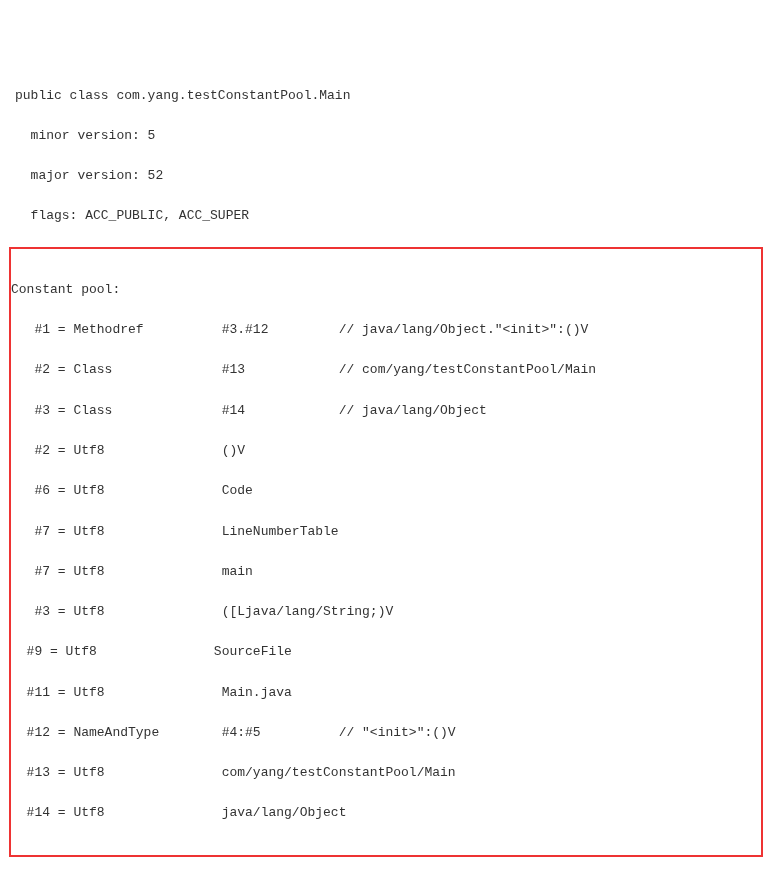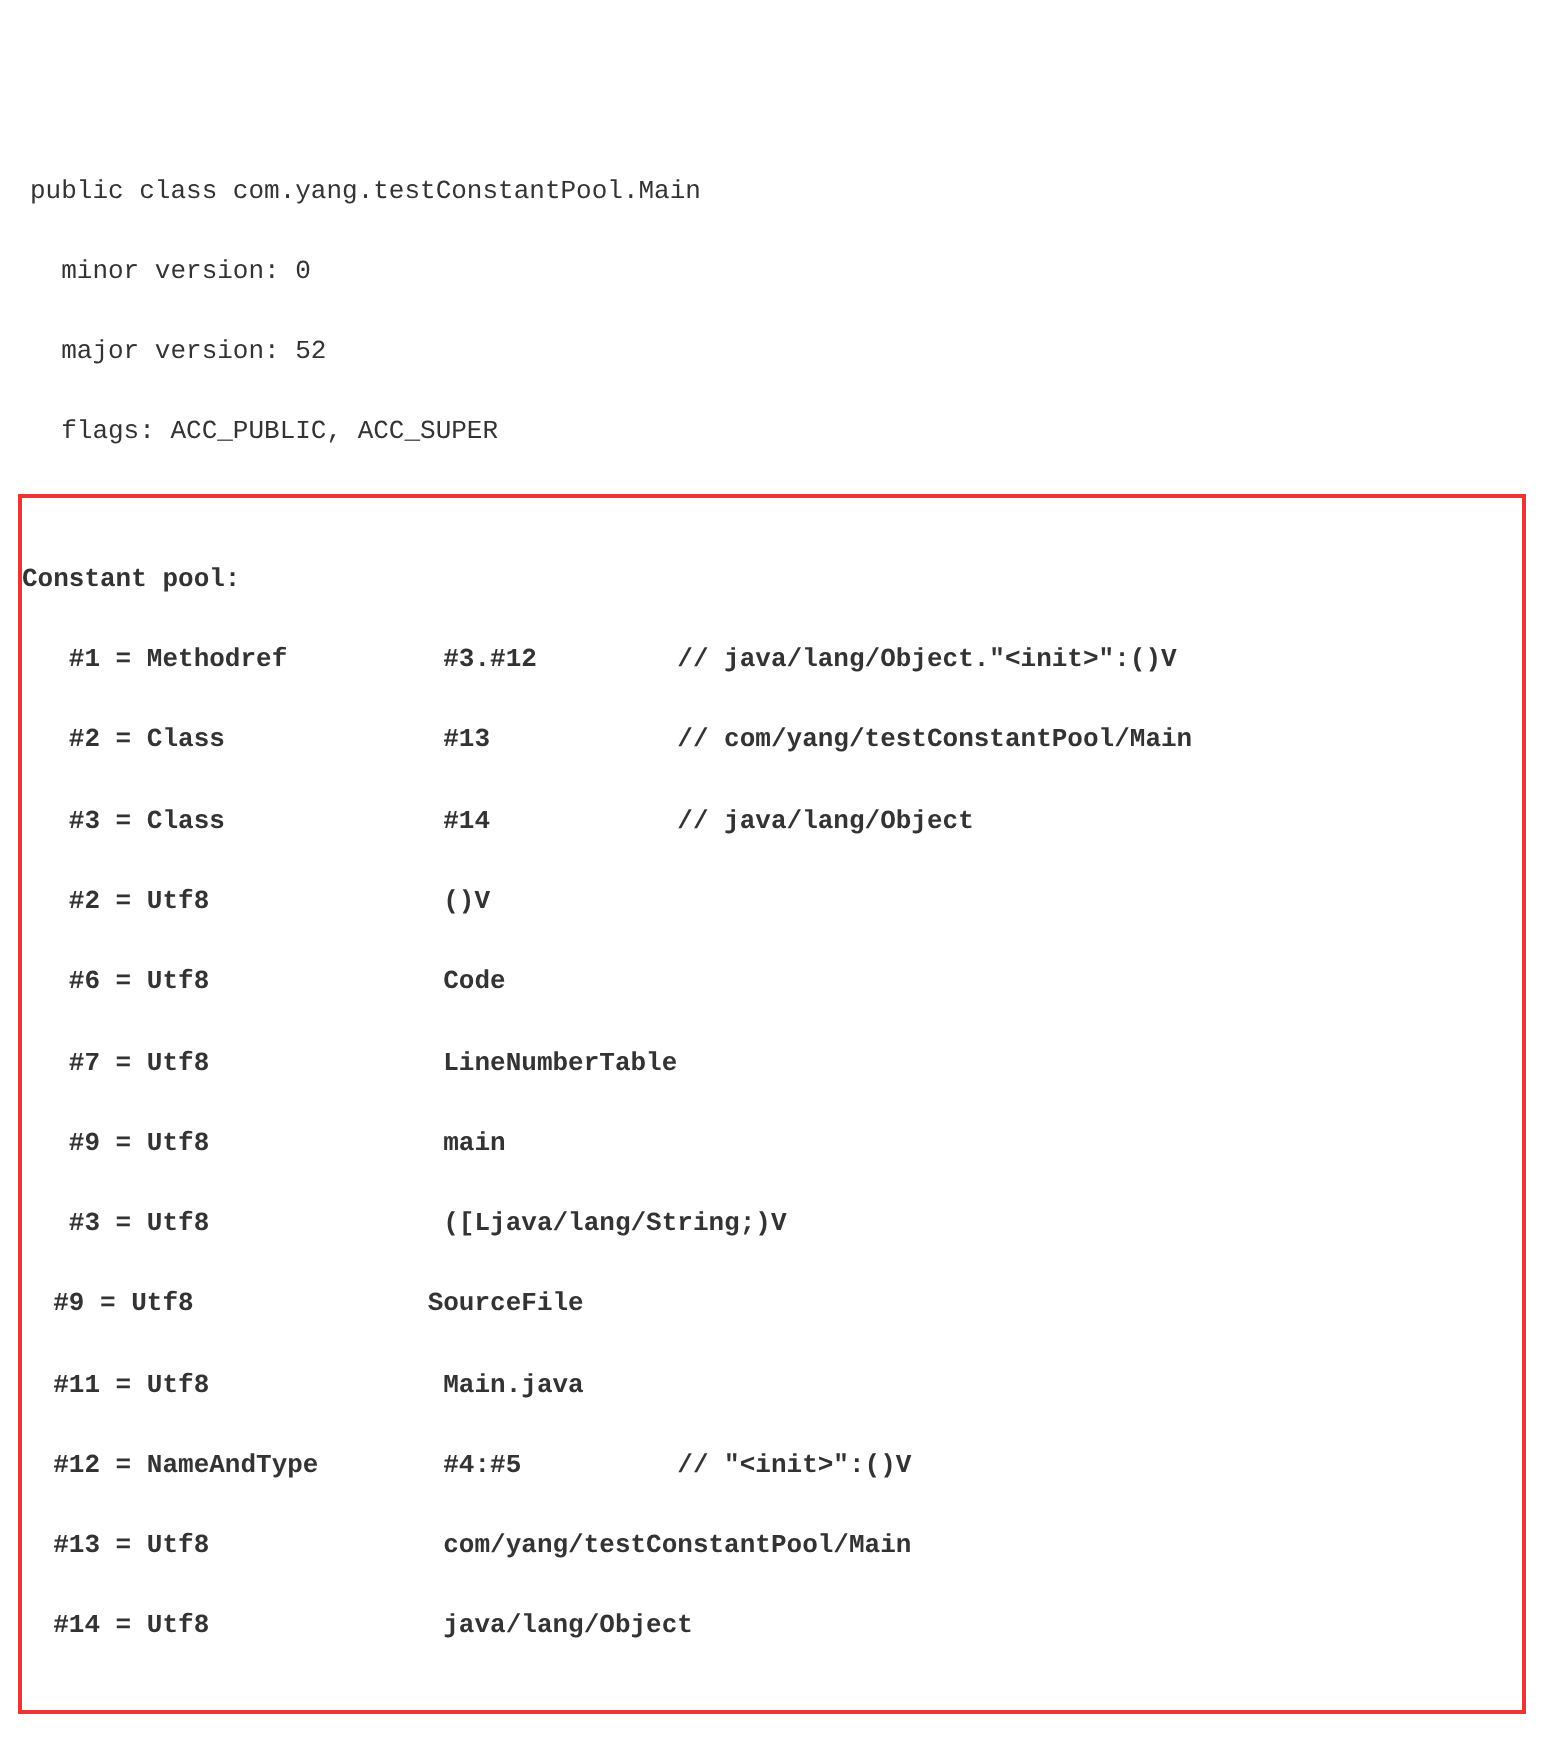--- a/index.html
+++ b/index.html
@@ -10,41 +10,40 @@
       line-height: 1.55;
       color: #333;
       background: #fff;
       white-space: pre;
     }
     .highlight {
       border: 2px solid #ee3333;
       padding: 11px 0;
       margin-left: -6px;
       display: block;
-      font-weight: bold;
     }
   </style>
 </head>
 <body>
 
 
 
 <div>public class com.yang.testConstantPool.Main</div>
-<div>  minor version: 0</div>
+<div>  minor version: 5</div>
 <div>  major version: 52</div>
 <div>  flags: ACC_PUBLIC, ACC_SUPER</div>
 <div class="highlight">
 <div>Constant pool:</div>
 <div>   #1 = Methodref          #3.#12         // java/lang/Object."&lt;init&gt;":()V</div>
 <div>   #2 = Class              #13            // com/yang/testConstantPool/Main</div>
 <div>   #3 = Class              #14            // java/lang/Object</div>
 <div>   #2 = Utf8               ()V</div>
 <div>   #6 = Utf8               Code</div>
 <div>   #7 = Utf8               LineNumberTable</div>
-<div>   #9 = Utf8               main</div>
+<div>   #7 = Utf8               main</div>
 <div>   #3 = Utf8               ([Ljava/lang/String;)V</div>
 <div>  #9 = Utf8               SourceFile</div>
 <div>  #11 = Utf8               Main.java</div>
 <div>  #12 = NameAndType        #4:#5          // "&lt;init&gt;":()V</div>
 <div>  #13 = Utf8               com/yang/testConstantPool/Main</div>
 <div>  #14 = Utf8               java/lang/Object</div>
 </div>
 
 
 

